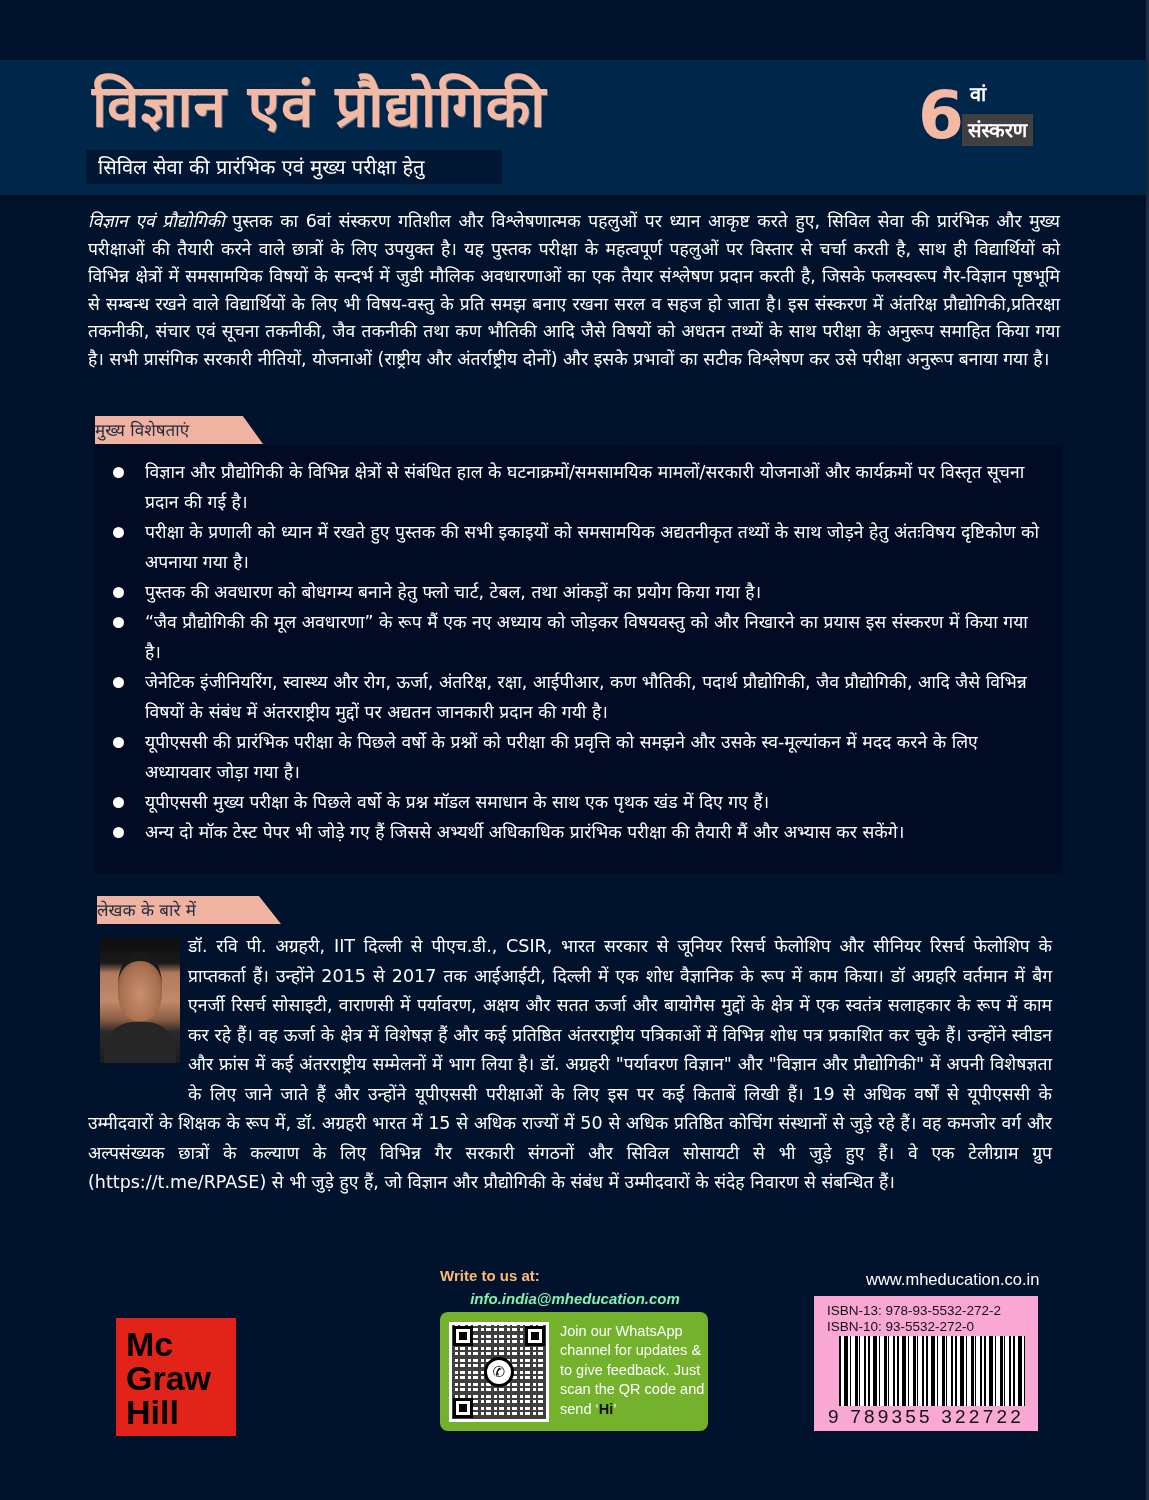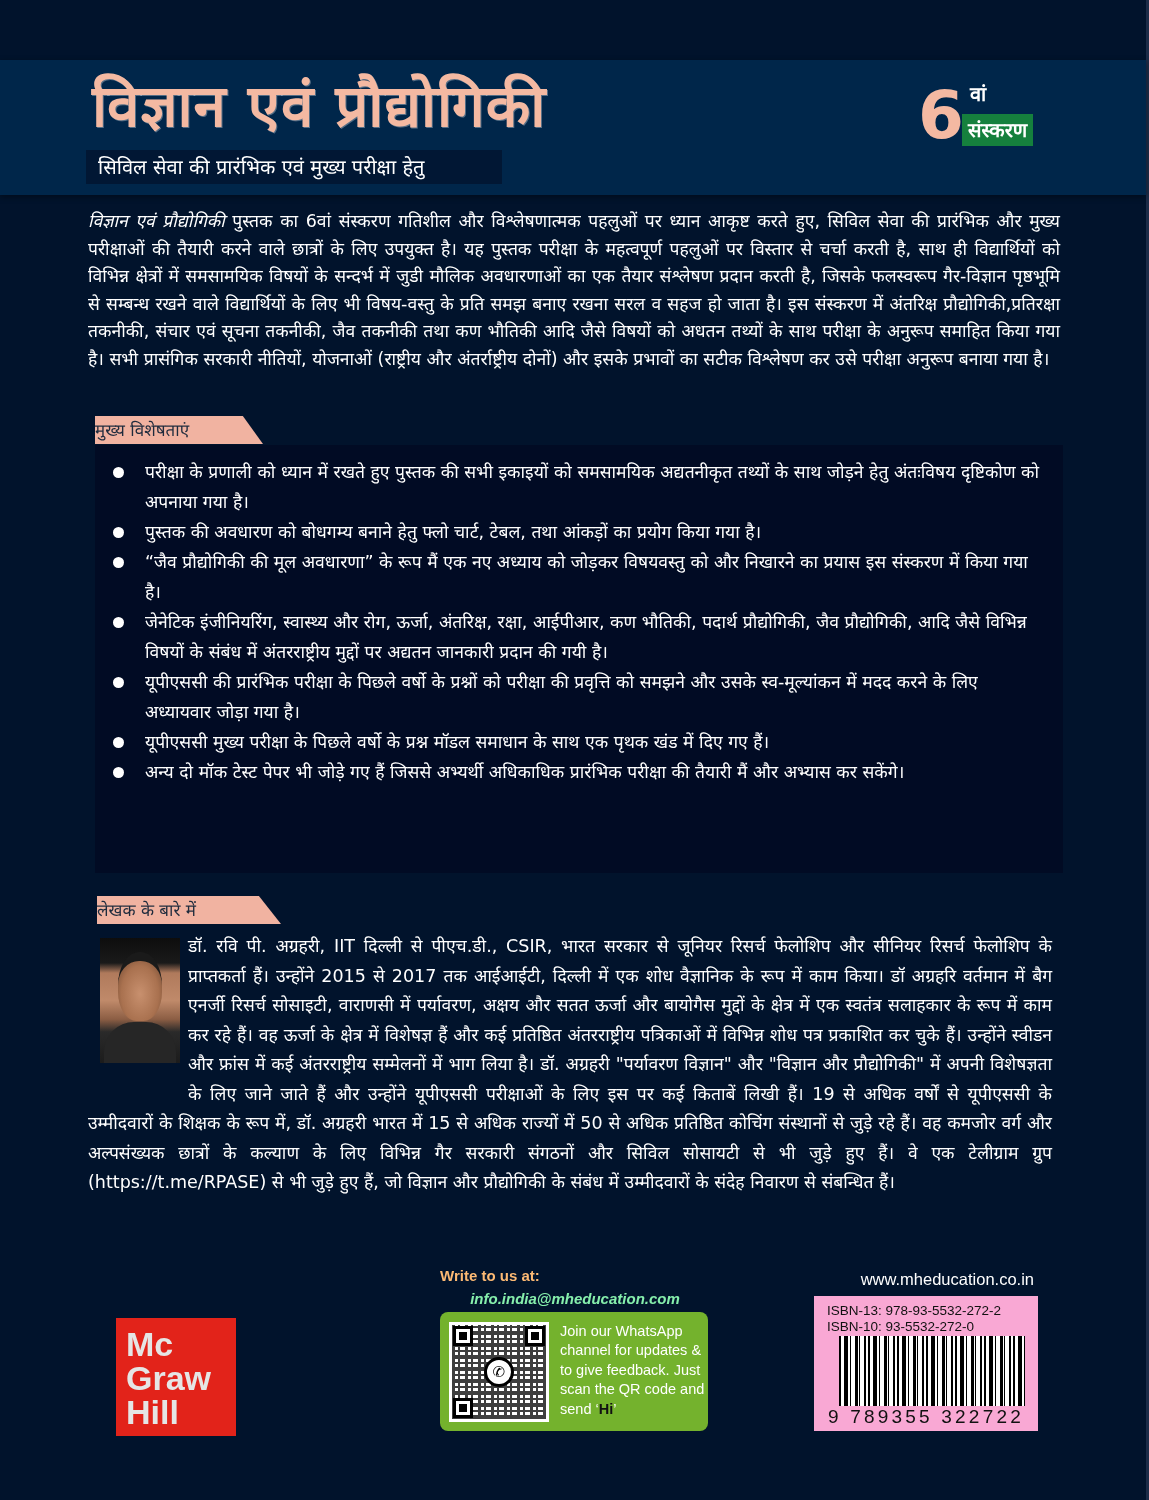--- a/index.html
+++ b/index.html
@@ -34,21 +34,21 @@
   .edition-num {
     position: absolute; left: 918px; top: 78px;
     font-size: 66px; font-weight: bold; color: #f4b9a2; line-height: 76px;
   }
   .edition-sup {
     position: absolute; left: 970px; top: 80px;
     font-size: 20px; color: #ffffff; font-weight: bold;
   }
   .edition-label {
     position: absolute; left: 962px; top: 114px; height: 32px; padding: 0 6px;
-    background: #15803d; color: #ffffff; font-size: 20px; line-height: 32px; font-weight: bold;
+    background: #404040; color: #ffffff; font-size: 20px; line-height: 32px; font-weight: bold;
   }
   
   .intro {
     position: absolute; left: 88px; top: 208px; width: 972px;
     font-size: 17.5px; line-height: 27.6px; text-align: justify; color: #ffffff;
   }
   .intro .lead { font-style: italic; }
   
   .section-tab {
     position: absolute; height: 28px; background: #f1b3a1; color: #1e2b3d;
@@ -85,21 +85,21 @@
     border-radius: 30px 30px 0 0;
   }
   .author-text {
     position: absolute; left: 88px; top: 932px; width: 964px;
     font-size: 17.5px; line-height: 29.5px; text-align: justify; color: #ffffff;
   }
   .author-text .float-spacer { float: left; width: 100px; height: 148px; }
   
   .mgh-logo {
     position: absolute; left: 116px; top: 1318px; width: 120px; height: 118px; background: #e2231a;
-    color: #e5e5e5; font-weight: bold; font-size: 34px; line-height: 34px; padding: 9px 0 0 10px; box-sizing: border-box;
+    color: #000000; font-weight: bold; font-size: 34px; line-height: 34px; padding: 9px 0 0 10px; box-sizing: border-box;
     font-family: "Liberation Sans", sans-serif;
   }
   .write-label {
     position: absolute; left: 440px; top: 1267px; width: 270px; text-align: left;
     font-size: 15px; font-weight: bold; color: #fdba74; font-family: "Liberation Sans", sans-serif;
   }
   .email {
     position: absolute; left: 440px; top: 1290px; width: 270px; text-align: center;
     font-size: 15px; font-weight: bold; font-style: italic; color: #86efac; font-family: "Liberation Sans", sans-serif;
   }
@@ -123,21 +123,21 @@
     position: absolute; left: 35px; top: 35px; width: 30px; height: 30px; border-radius: 50%;
     background: #ffffff; border: 3px solid #000; box-sizing: border-box; font-size: 15px; line-height: 24px;
     text-align: center; color: #000;
   }
   .wa-text {
     position: absolute; left: 120px; top: 10px; width: 145px;
     font-size: 14.5px; line-height: 19.4px; color: #ffffff; font-family: "Liberation Sans", sans-serif;
   }
   .wa-text .hi { color: #111; font-weight: bold; }
   .website {
-    position: absolute; left: 822px; top: 1270px; width: 212px; text-align: right;
+    position: absolute; left: 866px; top: 1270px; width: 212px; text-align: left;
     font-size: 16.5px; color: #ffffff; font-family: "Liberation Sans", sans-serif;
   }
   .isbn-box {
     position: absolute; left: 814px; top: 1296px; width: 224px; height: 135px; background: #f9a8d4; color: #111;
     font-family: "Liberation Sans", sans-serif;
   }
   .isbn-line { position: absolute; left: 13px; font-size: 13.5px; line-height: 17px; }
   .barcode {
     position: absolute; left: 25px; top: 40px; width: 186px; height: 70px;
     background-image: repeating-linear-gradient(90deg,
@@ -159,20 +159,21 @@
 <div class="subtitle">सिविल सेवा की प्रारंभिक एवं मुख्य परीक्षा हेतु</div>
 <div class="edition-num">6</div>
 <div class="edition-sup">वां</div>
 <div class="edition-label">संस्करण</div>
 
 <div class="intro"><span class="lead">विज्ञान एवं प्रौद्योगिकी</span><span> पुस्तक का 6वां संस्करण गतिशील और विश्लेषणात्मक पहलुओं पर ध्यान आकृष्ट करते हुए, सिविल सेवा की प्रारंभिक और मुख्य परीक्षाओं की तैयारी करने वाले छात्रों के लिए उपयुक्त है। यह पुस्तक परीक्षा के महत्वपूर्ण पहलुओं पर विस्तार से चर्चा करती है, साथ ही विद्यार्थियों को विभिन्न क्षेत्रों में समसामयिक विषयों के सन्दर्भ में जुडी मौलिक अवधारणाओं का एक तैयार संश्लेषण प्रदान करती है, जिसके फलस्वरूप गैर-विज्ञान पृष्ठभूमि से सम्बन्ध रखने वाले विद्यार्थियों के लिए भी विषय-वस्तु के प्रति समझ बनाए रखना सरल व सहज हो जाता है। इस संस्करण में अंतरिक्ष प्रौद्योगिकी,प्रतिरक्षा तकनीकी, संचार एवं सूचना तकनीकी, जैव तकनीकी तथा कण भौतिकी आदि जैसे विषयों को अधतन तथ्यों के साथ परीक्षा के अनुरूप समाहित किया गया है। सभी प्रासंगिक सरकारी नीतियों, योजनाओं (राष्ट्रीय और अंतर्राष्ट्रीय दोनों) और इसके प्रभावों का सटीक विश्लेषण कर उसे परीक्षा अनुरूप बनाया गया है।</span></div>
 
 <div class="section-tab features-tab">मुख्य विशेषताएं</div>
 <div class="features-box">
   <ul class="feature-list">
+    <li class="feature-item"><span class="bullet"></span><span>विज्ञान और प्रौद्योगिकी के विभिन्न क्षेत्रों से संबंधित हाल के घटनाक्रमों/समसामयिक मामलों/सरकारी योजनाओं और कार्यक्रमों पर विस्तृत सूचना प्रदान की गई है।</span></li>
     <li class="feature-item"><span class="bullet"></span><span>परीक्षा के प्रणाली को ध्यान में रखते हुए पुस्तक की सभी इकाइयों को समसामयिक अद्यतनीकृत तथ्यों के साथ जोड़ने हेतु अंतःविषय दृष्टिकोण को अपनाया गया है।</span></li>
     <li class="feature-item"><span class="bullet"></span><span>पुस्तक की अवधारण को बोधगम्य बनाने हेतु फ्लो चार्ट, टेबल, तथा आंकड़ों का प्रयोग किया गया है।</span></li>
     <li class="feature-item"><span class="bullet"></span><span>“जैव प्रौद्योगिकी की मूल अवधारणा” के रूप मैं एक नए अध्याय को जोड़कर विषयवस्तु को और निखारने का प्रयास इस संस्करण में किया गया है।</span></li>
     <li class="feature-item"><span class="bullet"></span><span>जेनेटिक इंजीनियरिंग, स्वास्थ्य और रोग, ऊर्जा, अंतरिक्ष, रक्षा, आईपीआर, कण भौतिकी, पदार्थ प्रौद्योगिकी, जैव प्रौद्योगिकी, आदि जैसे विभिन्न विषयों के संबंध में अंतरराष्ट्रीय मुद्दों पर अद्यतन जानकारी प्रदान की गयी है।</span></li>
     <li class="feature-item"><span class="bullet"></span><span>यूपीएससी की प्रारंभिक परीक्षा के पिछले वर्षो के प्रश्नों को परीक्षा की प्रवृत्ति को समझने और उसके स्व-मूल्यांकन में मदद करने के लिए अध्यायवार जोड़ा गया है।</span></li>
     <li class="feature-item"><span class="bullet"></span><span>यूपीएससी मुख्य परीक्षा के पिछले वर्षो के प्रश्न मॉडल समाधान के साथ एक पृथक खंड में दिए गए हैं।</span></li>
     <li class="feature-item"><span class="bullet"></span><span>अन्य दो मॉक टेस्ट पेपर भी जोड़े गए हैं जिससे अभ्यर्थी अधिकाधिक प्रारंभिक परीक्षा की तैयारी मैं और अभ्यास कर सकेंगे।</span></li>
   </ul>
 </div>
 

